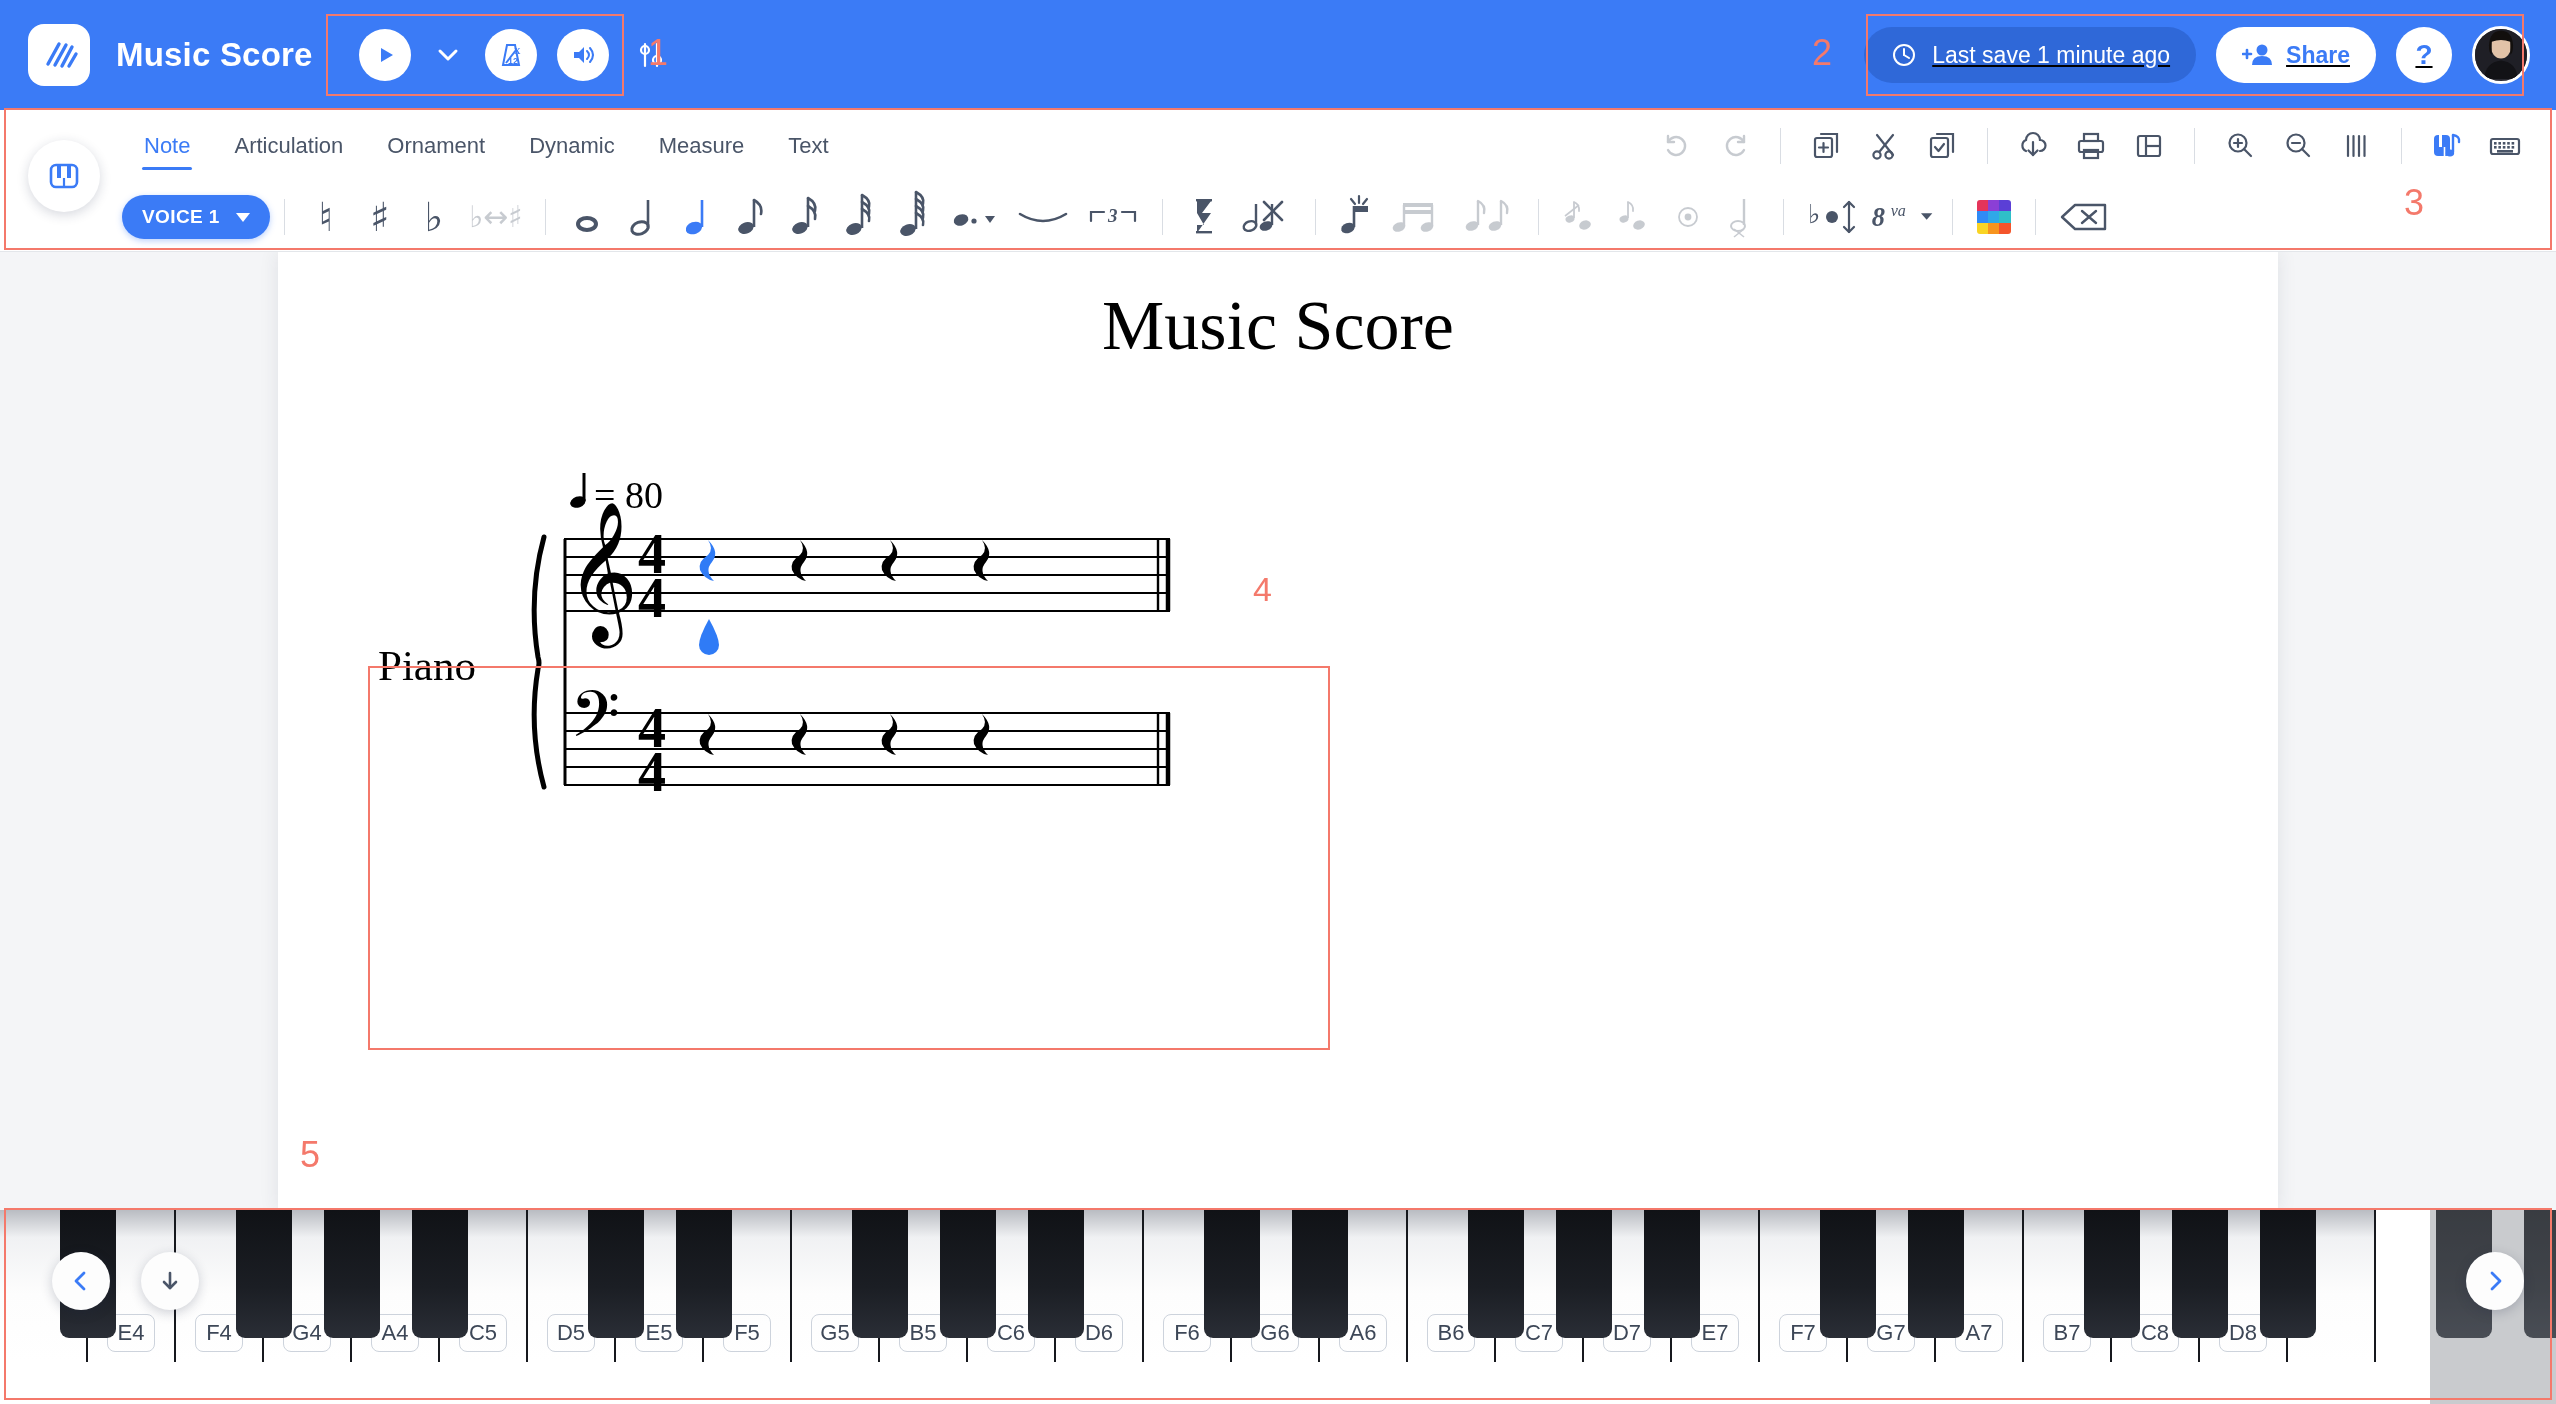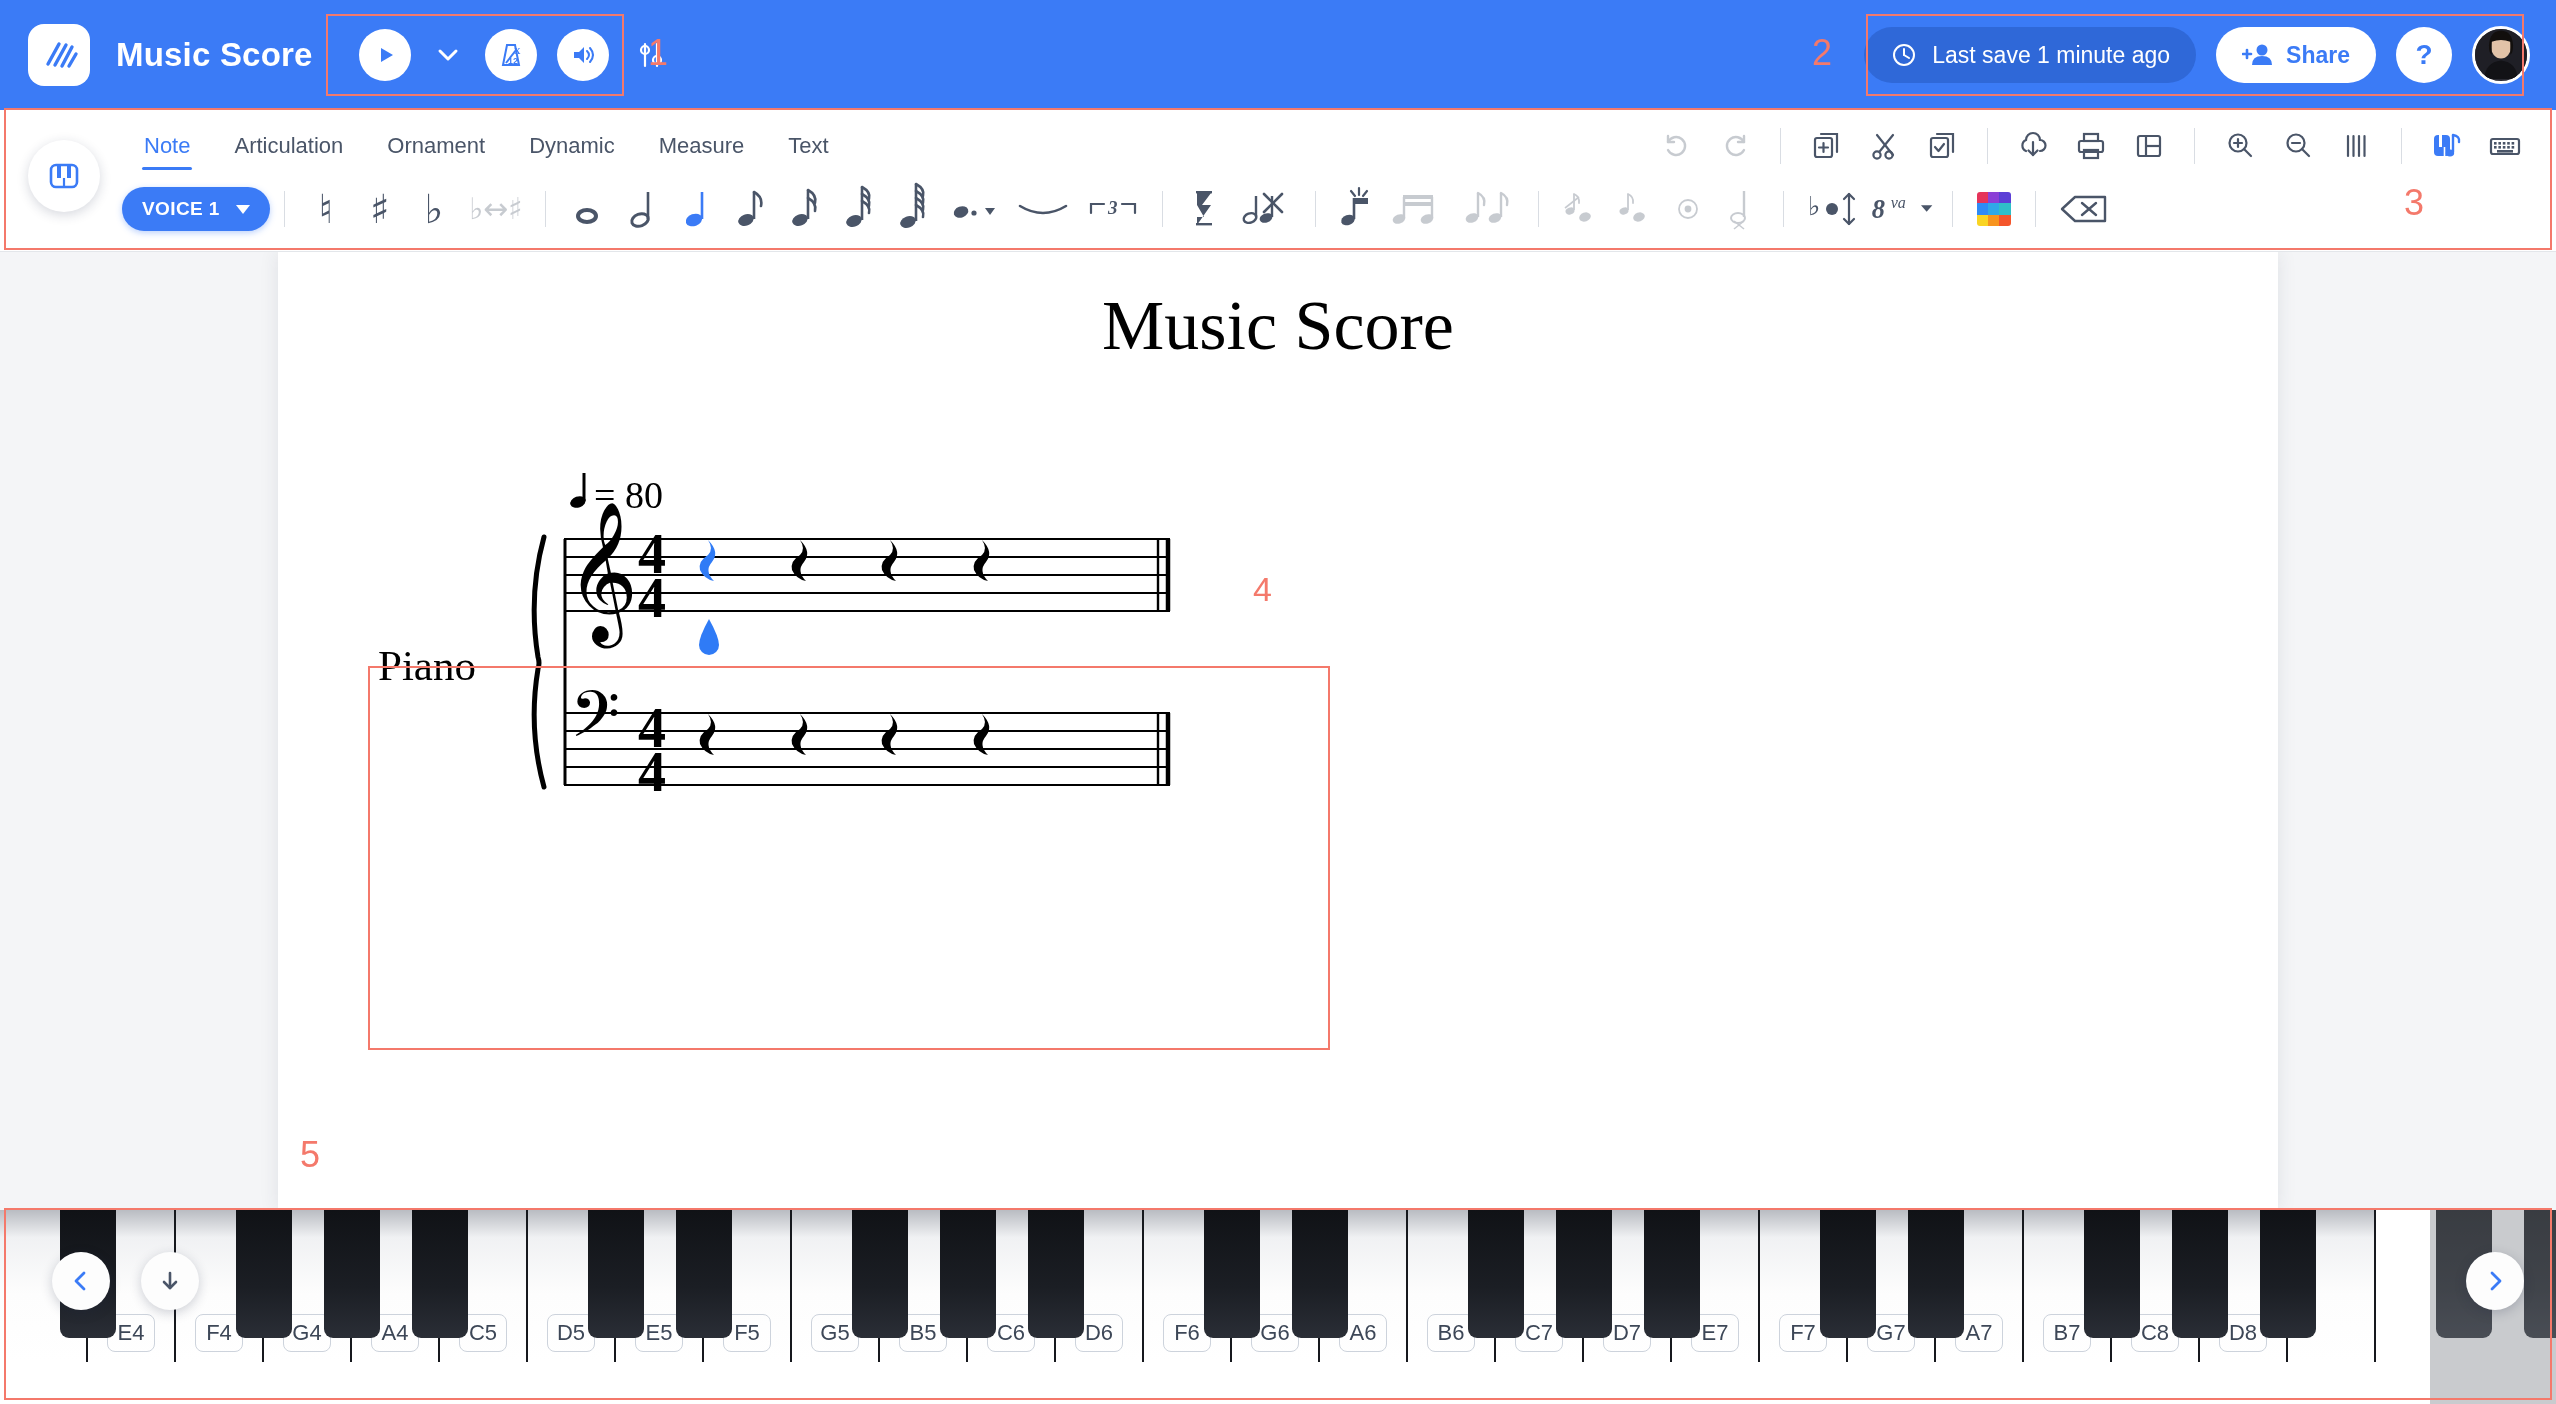--- a/index.html
+++ b/index.html
@@ -28,21 +28,21 @@
   .transport { display: flex; align-items: center; margin-left: 46px; gap: 20px; }
   .circle-btn {
     width: 52px; height: 52px; border-radius: 50%; background: #fff;
     display: flex; align-items: center; justify-content: center; flex: 0 0 auto;
   }
   .chev-btn { width: 34px; height: 40px; display:flex; align-items:center; justify-content:center; }
   .plain-icon { width: 44px; height: 44px; display:flex; align-items:center; justify-content:center; }
 
   .header-right {
     position: absolute; right: 26px; top: 0; height: 110px;
-    display: flex; align-items: center; gap: 20px;
+    display: flex; align-items: center; gap: 20px; text-decoration: underline;
   }
   .save-pill {
     height: 56px; border-radius: 28px; background: #2F68D8;
     display: flex; align-items: center; gap: 14px; padding: 0 26px;
     color: #fff; font-size: 23px; white-space: nowrap;
   }
   .share-pill {
     height: 56px; border-radius: 28px; background: #fff;
     display: flex; align-items: center; gap: 12px; padding: 0 26px;
     color: #3B7BF6; font-size: 23px; font-weight: 700; white-space: nowrap;
@@ -57,21 +57,21 @@
     border: 3px solid #fff; overflow: hidden; background: #2b2b33;
     display: flex; align-items: flex-end; justify-content: center;
   }
 
   
   .toolbar {
     position: absolute; left: 0; top: 110px; width: 2556px; height: 142px;
     background: #fff; border-bottom: 1px solid #e3e6ea;
   }
   .tb-row1 { position: relative; height: 72px; display: flex; align-items: center; }
-  .tb-row2 { position: relative; height: 70px; display: flex; align-items: flex-start; }
+  .tb-row2 { position: relative; height: 70px; display: flex; align-items: center; }
 
   .piano-fab {
     position: absolute; left: 28px; top: 30px;
     width: 72px; height: 72px; border-radius: 50%; background: #fff;
     box-shadow: 0 3px 12px rgba(30,40,70,.18);
     display: flex; align-items: center; justify-content: center; z-index: 5;
   }
   .menu-tabs { display: flex; align-items: center; margin-left: 122px; gap: 0; }
   .menu-tab {
     font-size: 22px; color: #4a5568; padding: 0 22px; white-space: nowrap;

